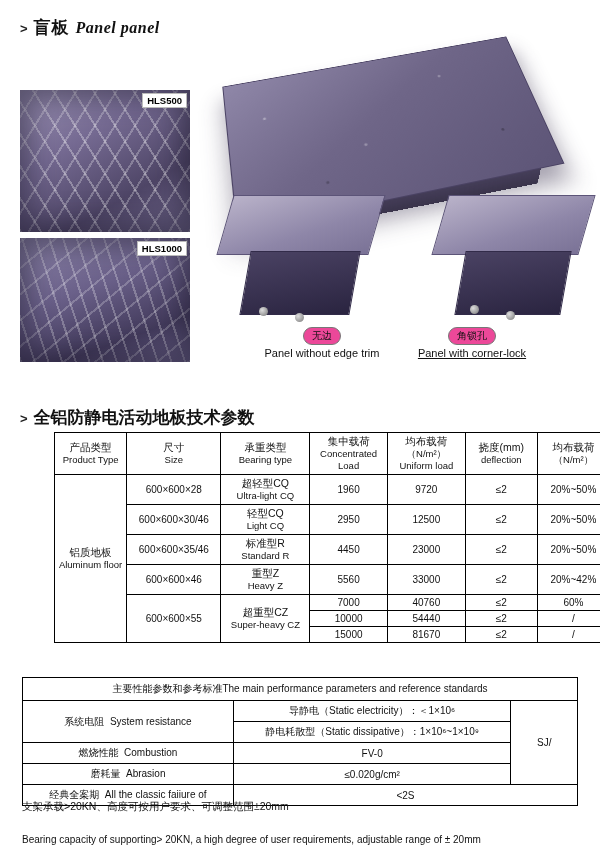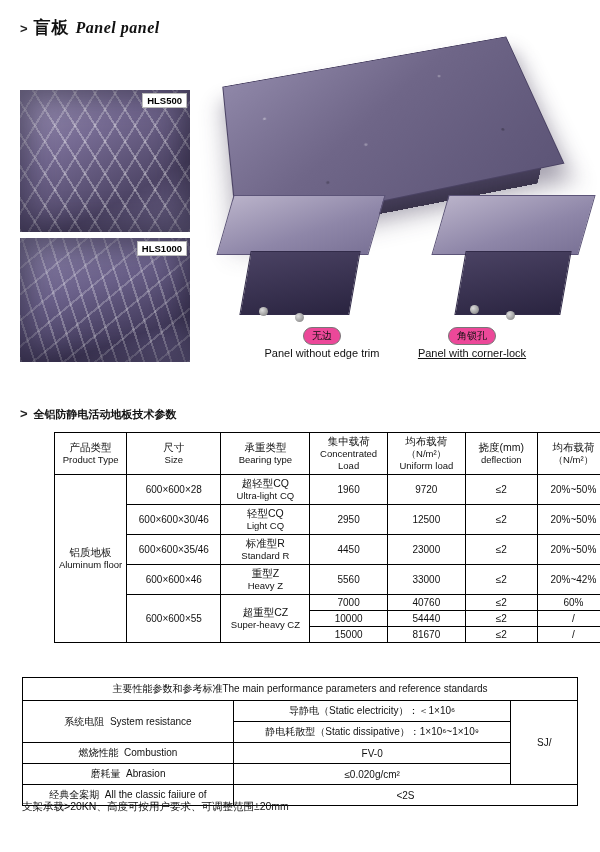--- a/index.html
+++ b/index.html
@@ -17,21 +17,21 @@
   .heading{
     position:absolute;
     display:flex;align-items:baseline;gap:6px;
     font-weight:bold;
   }
   .heading .arrow{color:#222;font-size:13px;font-weight:bold;}
   .h-main{left:20px;top:16px;}
   .h-main .cn{font-size:17px;letter-spacing:1px;}
   .h-main .en{font-size:16px;font-style:italic;font-family:"Liberation Serif",serif;letter-spacing:.5px;}
   .h-sub{left:20px;top:406px;}
-  .h-sub .cn{font-size:11px;font-weight:bold;}
+  .h-sub .cn{font-size:17px;font-weight:bold;}
 
   
   .photo{position:absolute;overflow:hidden;}
   .photo .cap{
     position:absolute;right:3px;top:3px;
     background:#fff;color:#000;
     font-size:9.5px;font-weight:bold;
     padding:1px 4px;
     border:1px solid #bbb;
     font-family:"Liberation Sans",sans-serif;
@@ -333,15 +333,16 @@
         <td>
           <span>经典全案期</span>&nbsp;&nbsp;<span>All the classic faiiure of</span>
         </td>
         <td colspan="2">&lt;2S</td>
       </tr>
     </tbody>
   </table>
 
   <div class="footer">
     <div class="l1">支架承载&gt;20KN、高度可按用户要求、可调整范围±20mm</div>
+    <div class="l2">Bearing capacity of supporting&gt; 20KN, a high degree of user requirements, adjustable range of ± 20mm</div>
   </div>
 
 </div>
 
 </body></html>

